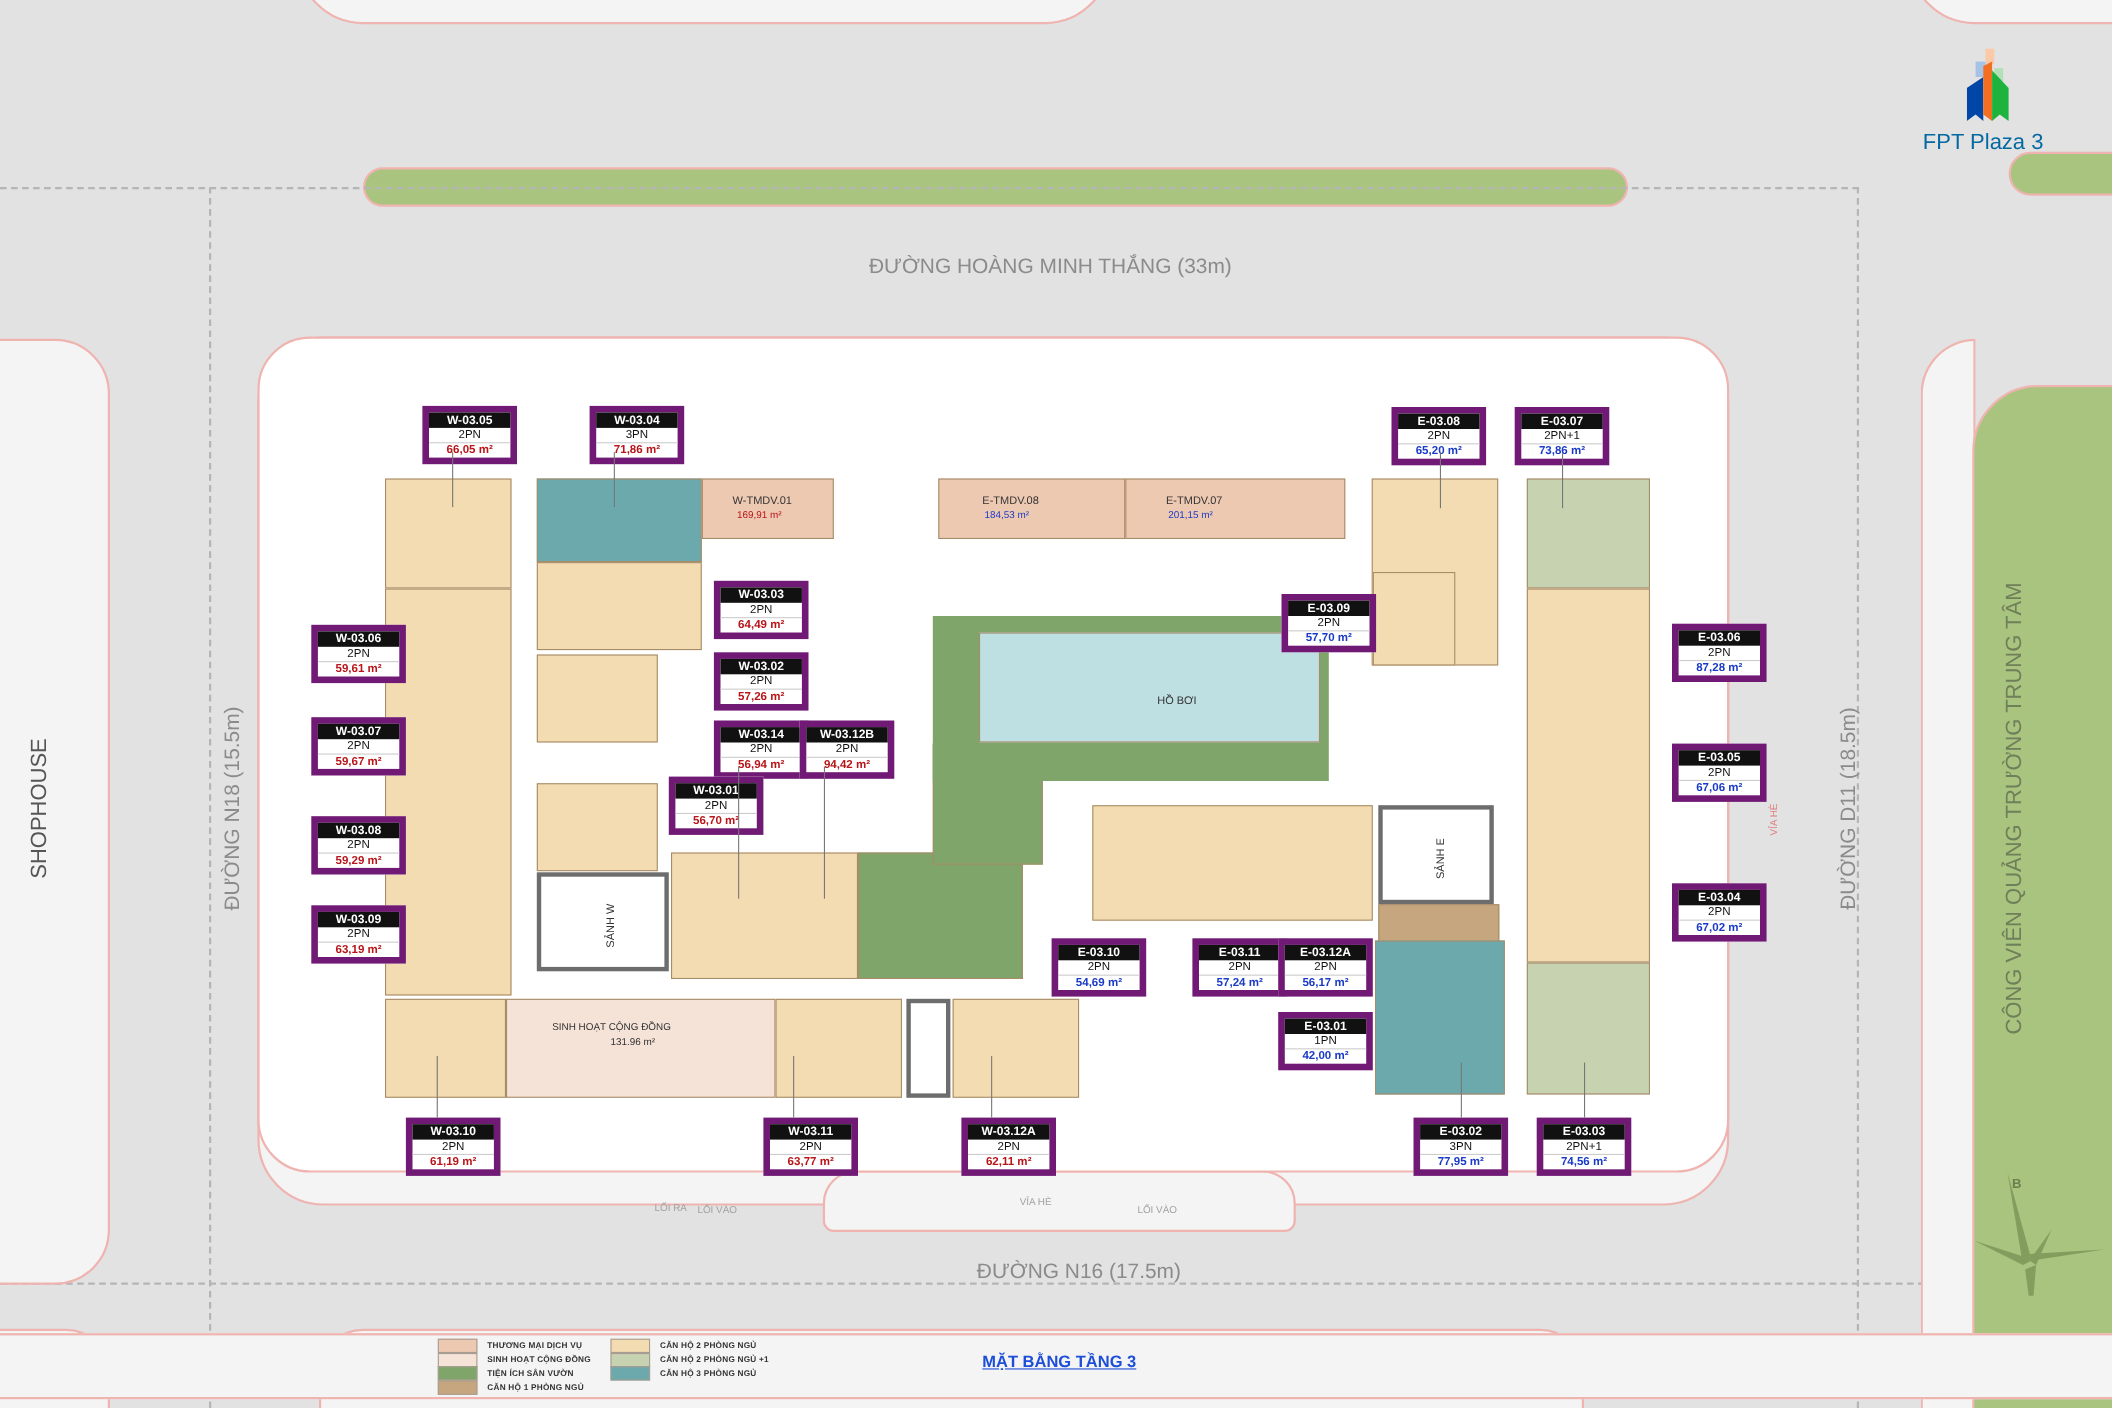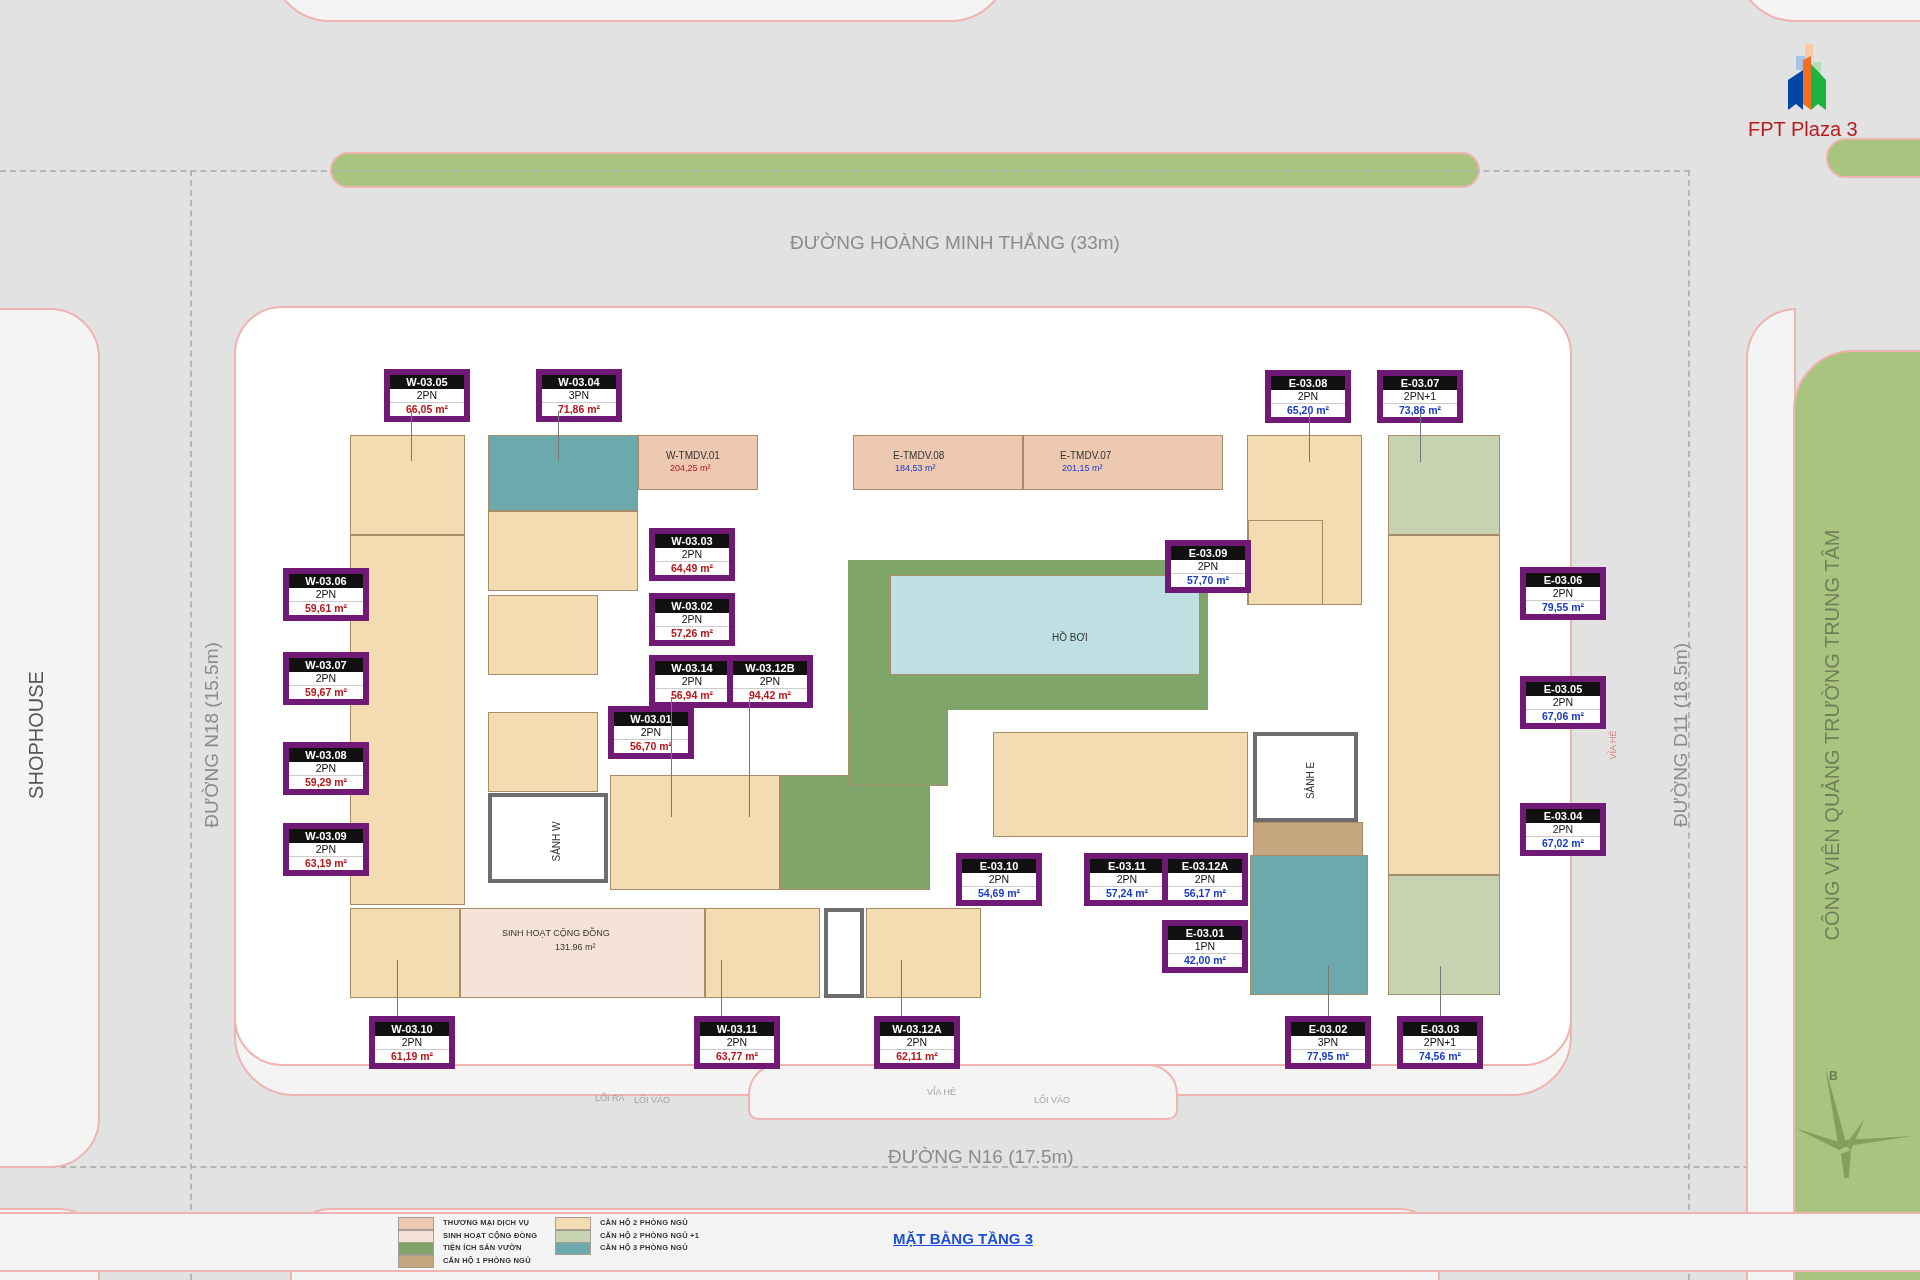--- a/index.html
+++ b/index.html
@@ -77,21 +77,21 @@
 <div class="abs" style="left:1788px;top:44px;width:46px;height:66px;">
   <svg width="46" height="66" viewBox="0 0 46 66">
     <rect x="17" y="0" width="8" height="14" fill="#f9c9a8"></rect>
     <rect x="8" y="12" width="9" height="14" fill="#a6c2e6"></rect>
     <rect x="25" y="18" width="8" height="12" fill="#b2dfb6"></rect>
     <polygon points="0,36 15,26 15,66 8,60 0,66" fill="#0046a6"></polygon>
     <polygon points="15,16 23,12 23,66 15,60" fill="#f26f21"></polygon>
     <polygon points="23,20 38,36 38,66 30,60 23,66" fill="#1db33c"></polygon>
   </svg>
 </div>
-<div class="abs" style="left:1748px;top:118px;font-size:20px;color:#b91c1c;white-space:nowrap;">FPT Plaza 3</div>
+<div class="abs" style="left:1748px;top:118px;font-size:20px;color:#0369a1;white-space:nowrap;">FPT Plaza 3</div>
 
 <div class="abs" style="left:1795px;top:1058px;width:120px;height:120px;">
   <svg width="120" height="120" viewBox="0 0 120 120">
     <g fill="#7f9a5b" opacity="0.9">
       <polygon points="30,8 44,92 52,88"></polygon>
       <polygon points="0,70 50,86 44,92"></polygon>
       <polygon points="118,78 52,88 50,82"></polygon>
       <polygon points="52,140 46,96 56,92"></polygon>
       <polygon points="70,60 50,88 56,92"></polygon>
     </g>
@@ -122,21 +122,21 @@
 <div class="core" style="left:824px;top:908px;width:40px;height:90px;"></div>
 <div class="block u2" style="left:866px;top:908px;width:115px;height:90px;"></div>
 
 <div class="block tm" style="left:853px;top:435px;width:170px;height:55px;"></div>
 <div class="block tm" style="left:1023px;top:435px;width:200px;height:55px;"></div>
 <div class="label-in" style="left:893px;top:450px;font-size:10px;">E-TMDV.08</div>
 <div class="label-in" style="left:895px;top:463px;color:#1a3bc7;">184,53 m²</div>
 <div class="label-in" style="left:1060px;top:450px;font-size:10px;">E-TMDV.07</div>
 <div class="label-in" style="left:1062px;top:463px;color:#1a3bc7;">201,15 m²</div>
 <div class="label-in" style="left:666px;top:450px;font-size:10px;">W-TMDV.01</div>
-<div class="label-in" style="left:670px;top:463px;color:#b8161a;">204,25 m²</div>
+<div class="label-in" style="left:670px;top:463px;color:#b8161a;">169,91 m²</div>
 
 <div class="block gd" style="left:848px;top:560px;width:360px;height:150px;border:none;"></div>
 <div class="block pool" style="left:890px;top:575px;width:310px;height:100px;"></div>
 <div class="label-in" style="left:1052px;top:632px;font-size:10px;">HỒ BƠI</div>
 
 <div class="block u2" style="left:1247px;top:435px;width:115px;height:170px;"></div>
 <div class="block u2p" style="left:1388px;top:435px;width:112px;height:100px;"></div>
 <div class="block u2" style="left:1388px;top:535px;width:112px;height:340px;"></div>
 <div class="block u2p" style="left:1388px;top:875px;width:112px;height:120px;"></div>
 <div class="core" style="left:1253px;top:732px;width:105px;height:90px;"></div>
@@ -228,21 +228,21 @@
     <div class="a">73,86 m²</div>
   </div>
 <div class="tag e" style="left:1165px;top:540px;">
     <div class="c">E-03.09</div>
     <div class="t">2PN</div>
     <div class="a">57,70 m²</div>
   </div>
 <div class="tag e" style="left:1520px;top:567px;">
     <div class="c">E-03.06</div>
     <div class="t">2PN</div>
-    <div class="a">79,55 m²</div>
+    <div class="a">87,28 m²</div>
   </div>
 <div class="tag e" style="left:1520px;top:676px;">
     <div class="c">E-03.05</div>
     <div class="t">2PN</div>
     <div class="a">67,06 m²</div>
   </div>
 <div class="tag e" style="left:1520px;top:803px;">
     <div class="c">E-03.04</div>
     <div class="t">2PN</div>
     <div class="a">67,02 m²</div>

